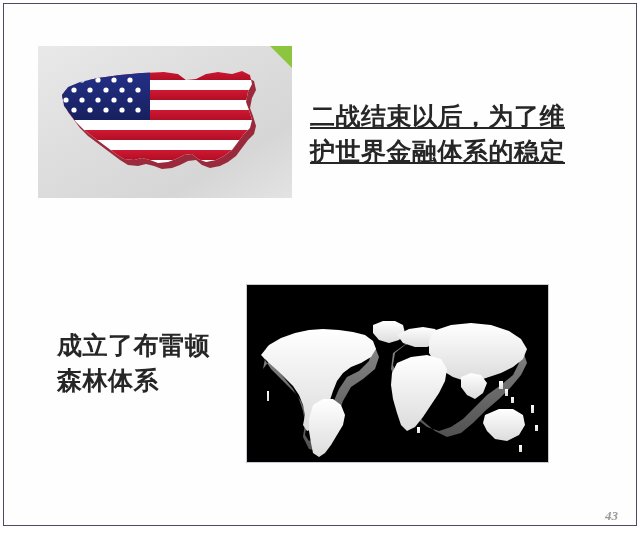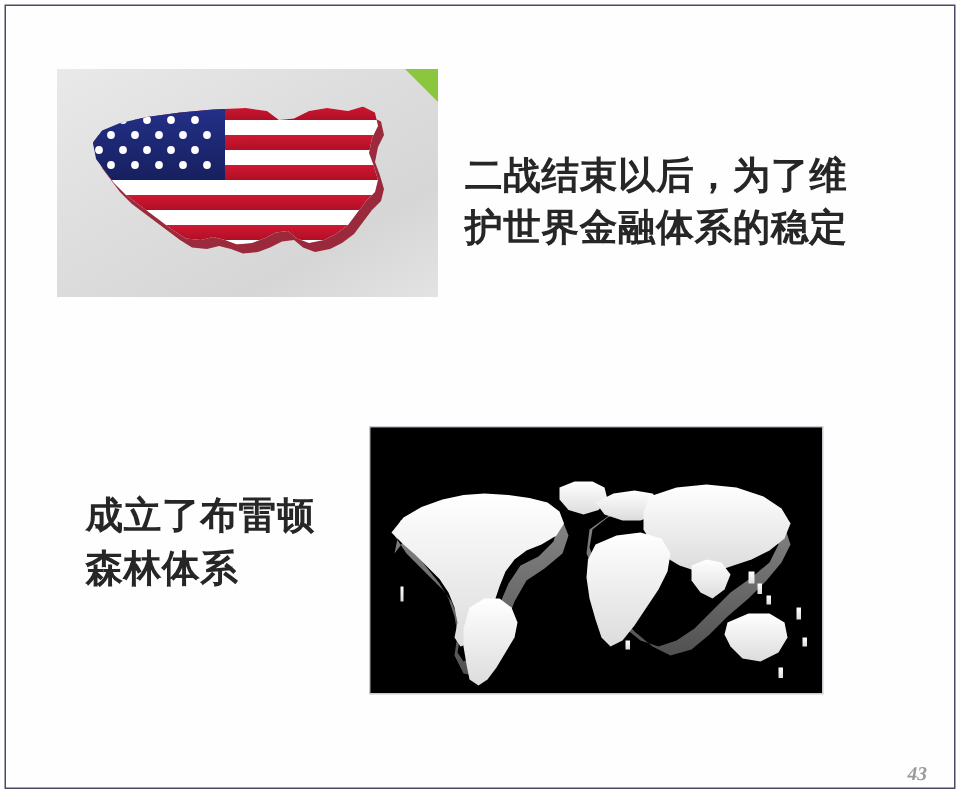--- a/index.html
+++ b/index.html
@@ -72,30 +72,31 @@
     left: 310px;
     top: 99px;
     width: 290px;
     color: #262626;
     font-family: "DejaVu Sans", "Liberation Sans", sans-serif;
     font-size: 25px;
     font-weight: bold;
     line-height: 35px;
     letter-spacing: 0.5px;
     white-space: pre-line;
+    text-decoration: underline;
   }
 
   
   .text-left {
     position: absolute;
     left: 57px;
     top: 328px;
     width: 200px;
     color: #262626;
-    font-family: Liberation Mono, monospace;
+    font-family: Liberation Sans, sans-serif;
     font-size: 25px;
     font-weight: bold;
     line-height: 35px;
     letter-spacing: 0.5px;
     white-space: pre-line;
   }
 
   
   .world-figure {
     position: absolute;

